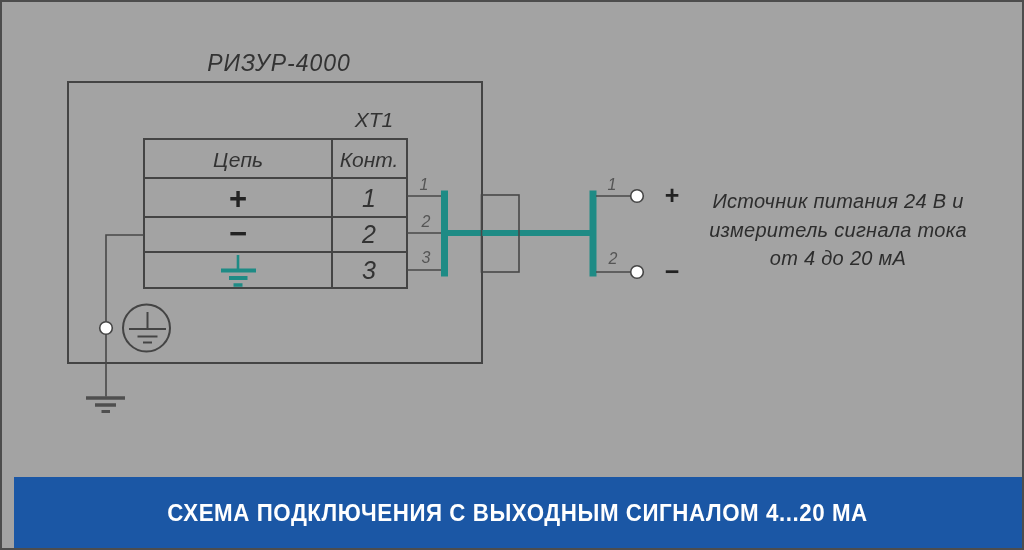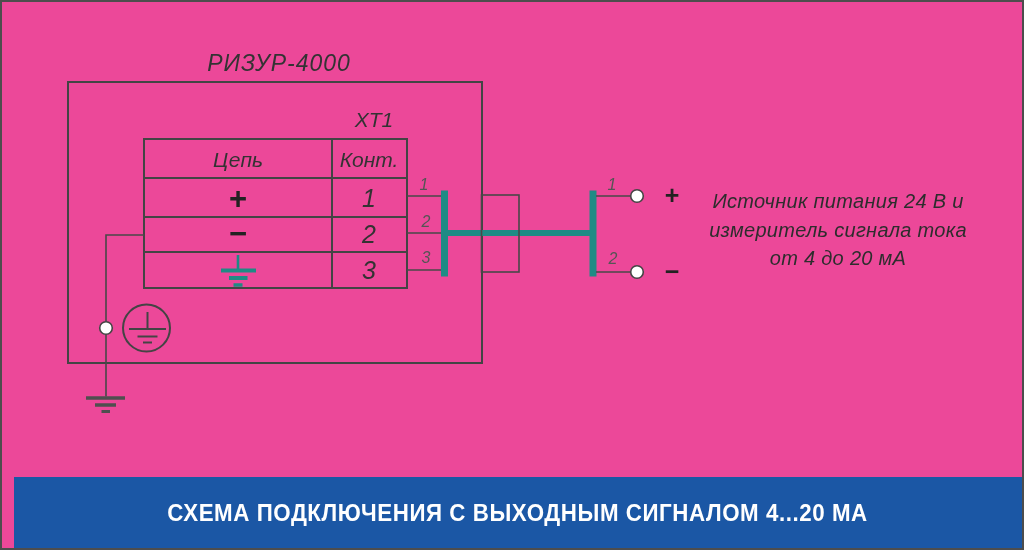--- a/index.html
+++ b/index.html
@@ -1,18 +1,18 @@
 <!DOCTYPE html>
 <html><head>
 <meta charset="utf-8">
 <style>
   html,body { margin:0; padding:0; background:#e8e8e8; }
   .page {
     position:relative; width:1024px; height:550px;
-    background:#ec4899; overflow:hidden;
+    background:#a3a3a3; overflow:hidden;
     font-family:"Liberation Sans", sans-serif;
   }
   .page-border {
     position:absolute; inset:0; border:2px solid #4d4d4d;
     pointer-events:none; z-index:20;
   }
   svg.diagram { position:absolute; left:0; top:0; }
   
   .t   { font-family:"Liberation Sans", sans-serif; font-style:italic; fill:#333333; }
   .t-title { font-size:23px; letter-spacing:1px; }

